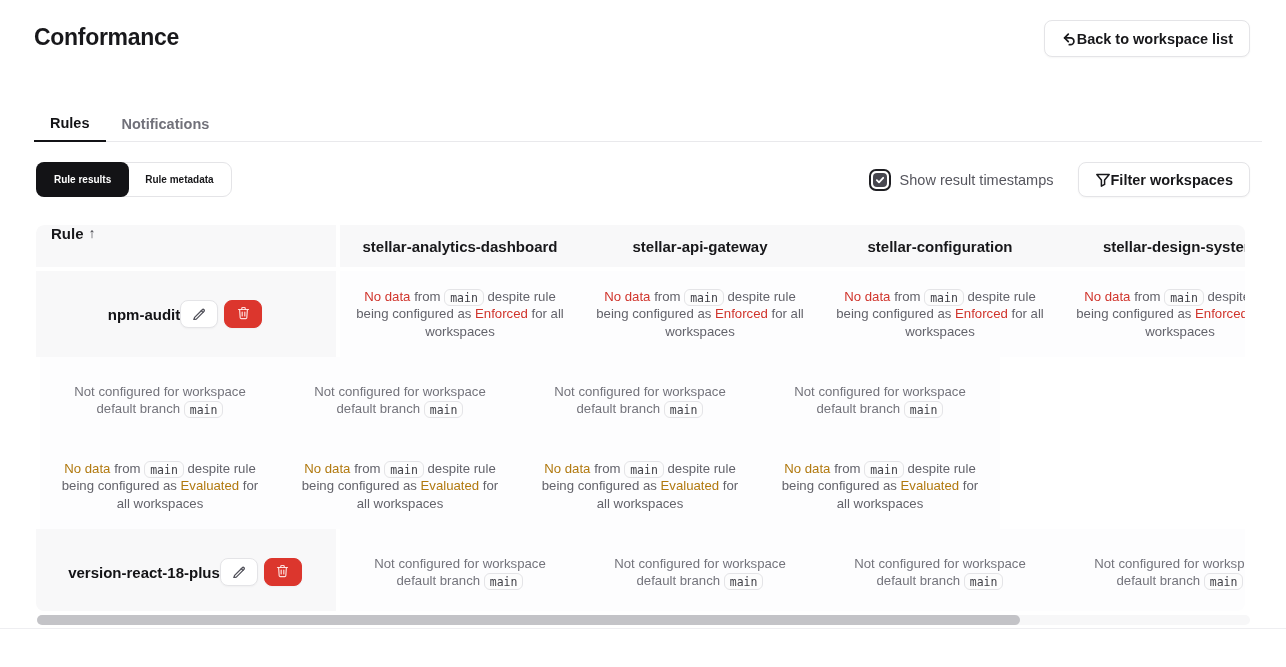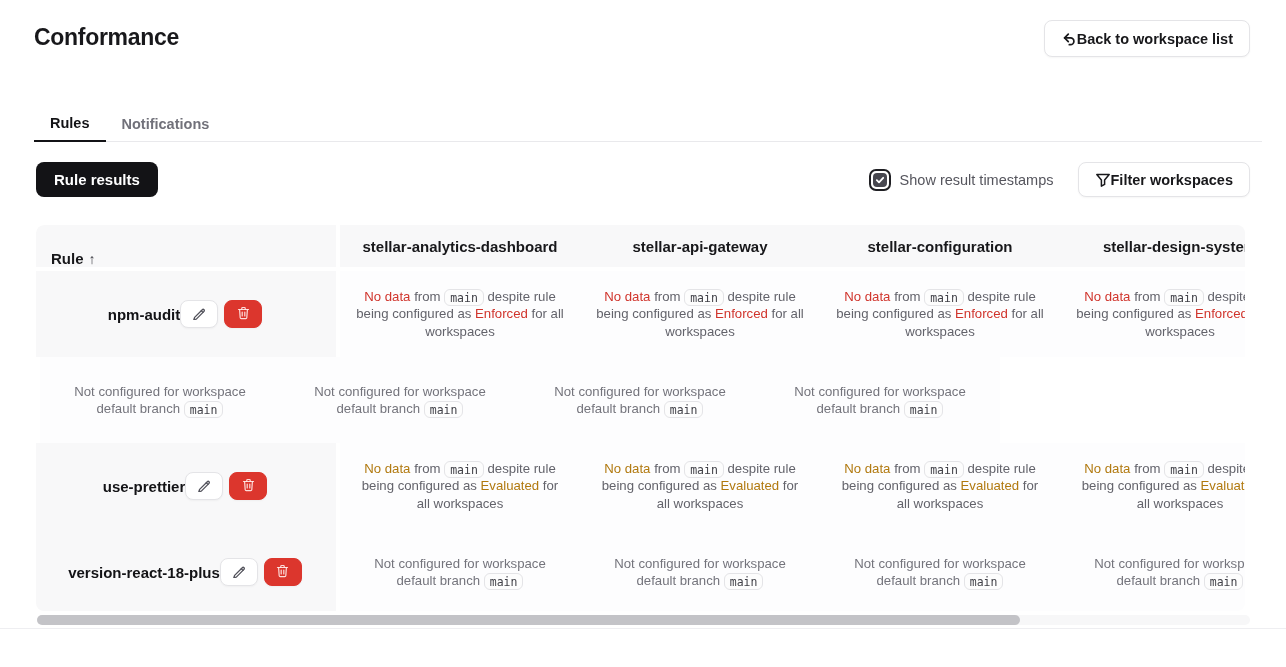--- a/index.html
+++ b/index.html
@@ -13,34 +13,34 @@
          box-shadow:0 1px 2px rgba(0,0,0,0.04); cursor:pointer; }
   .back-btn { position:absolute; right:36px; top:20px; height:37px; }
   .icon16 { width:16px; height:16px; display:block; }
 
   .tabs { position:absolute; left:34px; right:24px; top:106px; height:36px; display:flex; border-bottom:1px solid #e9e9ec; }
   .tab { padding:0 16px; font-size:14.5px; font-weight:600; color:#71717a; display:flex; align-items:center; cursor:pointer; }
   .tab.active { color:#131316; border-bottom:2.5px solid #131316; margin-bottom:-1px; }
 
   .toolbar { position:absolute; left:36px; right:36px; top:162px; height:35px; display:flex; align-items:center; justify-content:space-between; }
   .segmented { display:flex; align-items:stretch; height:35px; border:1px solid #e4e4e7; border-radius:9px; background:#fff; }
-  .seg { display:flex; align-items:center; padding:0 17px; font-size:15px; font-weight:600; color:#18181b; cursor:pointer; border-radius:8px; }
+  .seg { display:flex; align-items:center; padding:0 17px; font-size:10px; font-weight:600; color:#18181b; cursor:pointer; border-radius:8px; }
   .seg.active { background:#131316; color:#fff; margin:-1px; padding:0 18px; }
 
   .toolbar-right { display:flex; align-items:center; gap:24px; }
   .check-group { display:flex; align-items:center; gap:9px; cursor:pointer; }
   .checkbox { width:22px; height:22px; border:2px solid #1f1f23; border-radius:7px; display:flex; align-items:center; justify-content:center; background:#fff; }
   .checkbox-inner { width:14px; height:14px; background:#47474f; border-radius:4px; display:flex; align-items:center; justify-content:center; }
   .check-label { font-size:14.5px; color:#55555d; }
   .filter-btn { height:35px; }
 
   
   .table-wrap { position:absolute; left:36px; top:225px; width:1209px; height:386px; overflow:hidden; border-radius:8px; }
   .thead { display:flex; height:42px; margin-bottom:4px; width:1264px; }
-  .th-rule { width:300px; flex:0 0 300px; background:var(--panel); display:flex; align-items:flex-end; padding-left:15px;
+  .th-rule { width:300px; flex:0 0 300px; background:var(--panel); display:flex; align-items:flex-start; padding-left:15px;
              font-size:15px; font-weight:700; border-radius:8px 0 0 0; gap:5px; cursor:pointer; }
   .sort-arrow { font-weight:400; font-size:14px; color:#3f3f46; }
   .col-gap { width:4px; flex:0 0 4px; background:#fff; }
   .th { width:240px; flex:0 0 240px; background:var(--panel); display:flex; align-items:center; justify-content:center;
         font-size:15px; font-weight:700; text-align:center; }
   .tr { display:flex; height:86px; width:1264px; }
   .td-rule { width:300px; flex:0 0 300px; background:var(--panel); display:flex; align-items:center;
              justify-content:center; padding:0 17px 0 15px; }
   .tr:last-child .td-rule { border-radius:0 0 0 8px; }
   .rule-name { font-size:15px; font-weight:700; color:#131316; }
@@ -78,20 +78,21 @@
   </button>
 
   <div class="tabs">
     <div class="tab active">Rules</div>
     <div class="tab">Notifications</div>
   </div>
 
   <div class="toolbar">
     <div class="segmented">
       <div class="seg active">Rule results</div>
+      <div class="seg">Rule metadata</div>
     </div>
     <div class="toolbar-right">
       <div class="check-group">
         <span class="checkbox">
           <span class="checkbox-inner">
             <svg width="10" height="10" viewBox="0 0 10 10" fill="none" stroke="#fff" stroke-width="1.8" stroke-linecap="round" stroke-linejoin="round">
               <path d="M1.8 5.2 4 7.4 8.2 2.8"></path>
             </svg>
           </span>
         </span>
@@ -164,39 +165,20 @@
             <div class="cell-text muted"><span>Not configured for workspace default branch </span><span class="code-chip">main</span></div>
           </div>
           <div class="td">
             <div class="cell-text muted"><span>Not configured for workspace default branch </span><span class="code-chip">main</span></div>
           </div>
           <div class="td">
             <div class="cell-text muted"><span>Not configured for workspace default branch </span><span class="code-chip">main</span></div>
           </div>
         </div>
         <div class="tr">
-          <div class="td-rule">
-            <span class="rule-name">use-prettier</span>
-            <div class="actions">
-              <button class="icon-btn">
-                <span><svg width="14" height="14" viewBox="0 0 14 14" fill="none" stroke="#52525b" stroke-width="1.3" stroke-linecap="round" stroke-linejoin="round">
-                    <path d="M2.6 11.4 10.3 3.7a1.2 1.2 0 0 1 1.7 1.7L4.3 13.1l-2.5.6.8-2.3z"></path>
-                    <path d="M9.3 4.7l1.7 1.7"></path>
-                  </svg></span>
-              </button>
-              <button class="icon-btn delete">
-                <span><svg width="13" height="14" viewBox="0 0 13 14" fill="none" stroke="rgba(255,235,233,0.92)" stroke-width="1.2" stroke-linecap="round" stroke-linejoin="round">
-                    <path d="M1.5 3.5h10"></path>
-                    <path d="M4.8 3.5V2.3a.8.8 0 0 1 .8-.8h1.8a.8.8 0 0 1 .8.8v1.2"></path>
-                    <path d="M2.6 3.5l.6 8.2a1 1 0 0 0 1 .9h4.6a1 1 0 0 0 1-.9l.6-8.2"></path>
-                    <path d="M5.2 6v4M7.8 6v4"></path>
-                  </svg></span>
-              </button>
-            </div>
-          </div>
           <div class="col-gap"></div>
           <div class="td">
             <div class="cell-text"><span class="status-amber">No data</span><span> from </span><span class="code-chip">main</span><span> despite rule being configured as </span><span class="status-amber">Evaluated</span><span> for all workspaces</span></div>
           </div>
           <div class="td">
             <div class="cell-text"><span class="status-amber">No data</span><span> from </span><span class="code-chip">main</span><span> despite rule being configured as </span><span class="status-amber">Evaluated</span><span> for all workspaces</span></div>
           </div>
           <div class="td">
             <div class="cell-text"><span class="status-amber">No data</span><span> from </span><span class="code-chip">main</span><span> despite rule being configured as </span><span class="status-amber">Evaluated</span><span> for all workspaces</span></div>
           </div>

